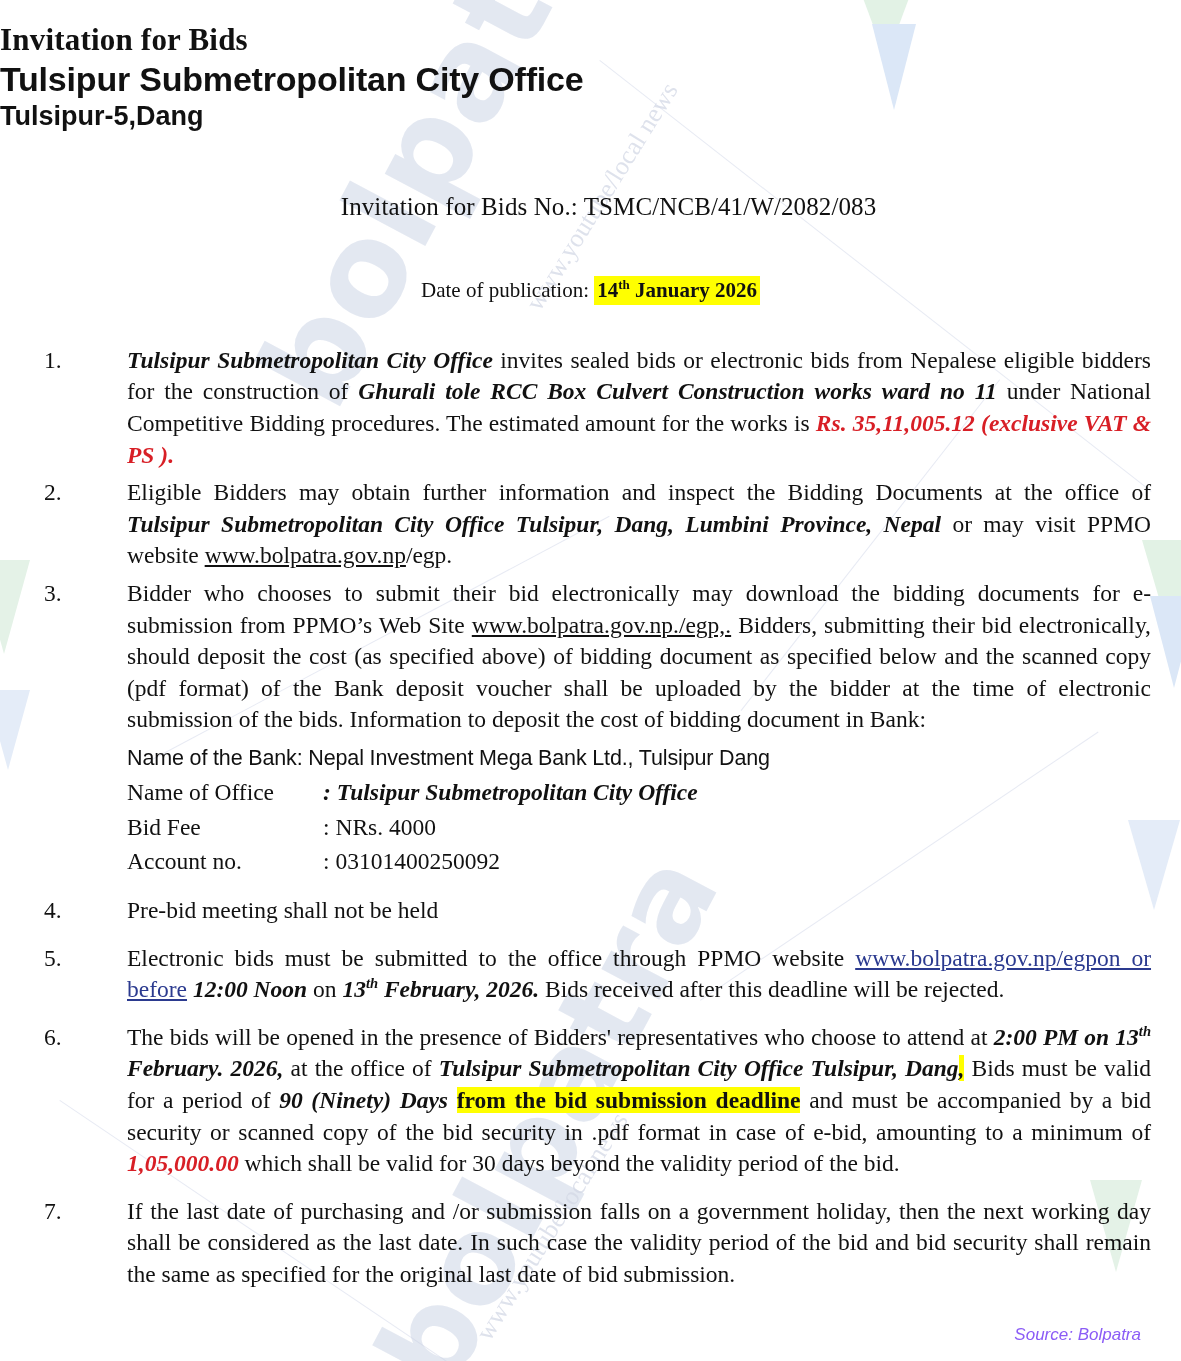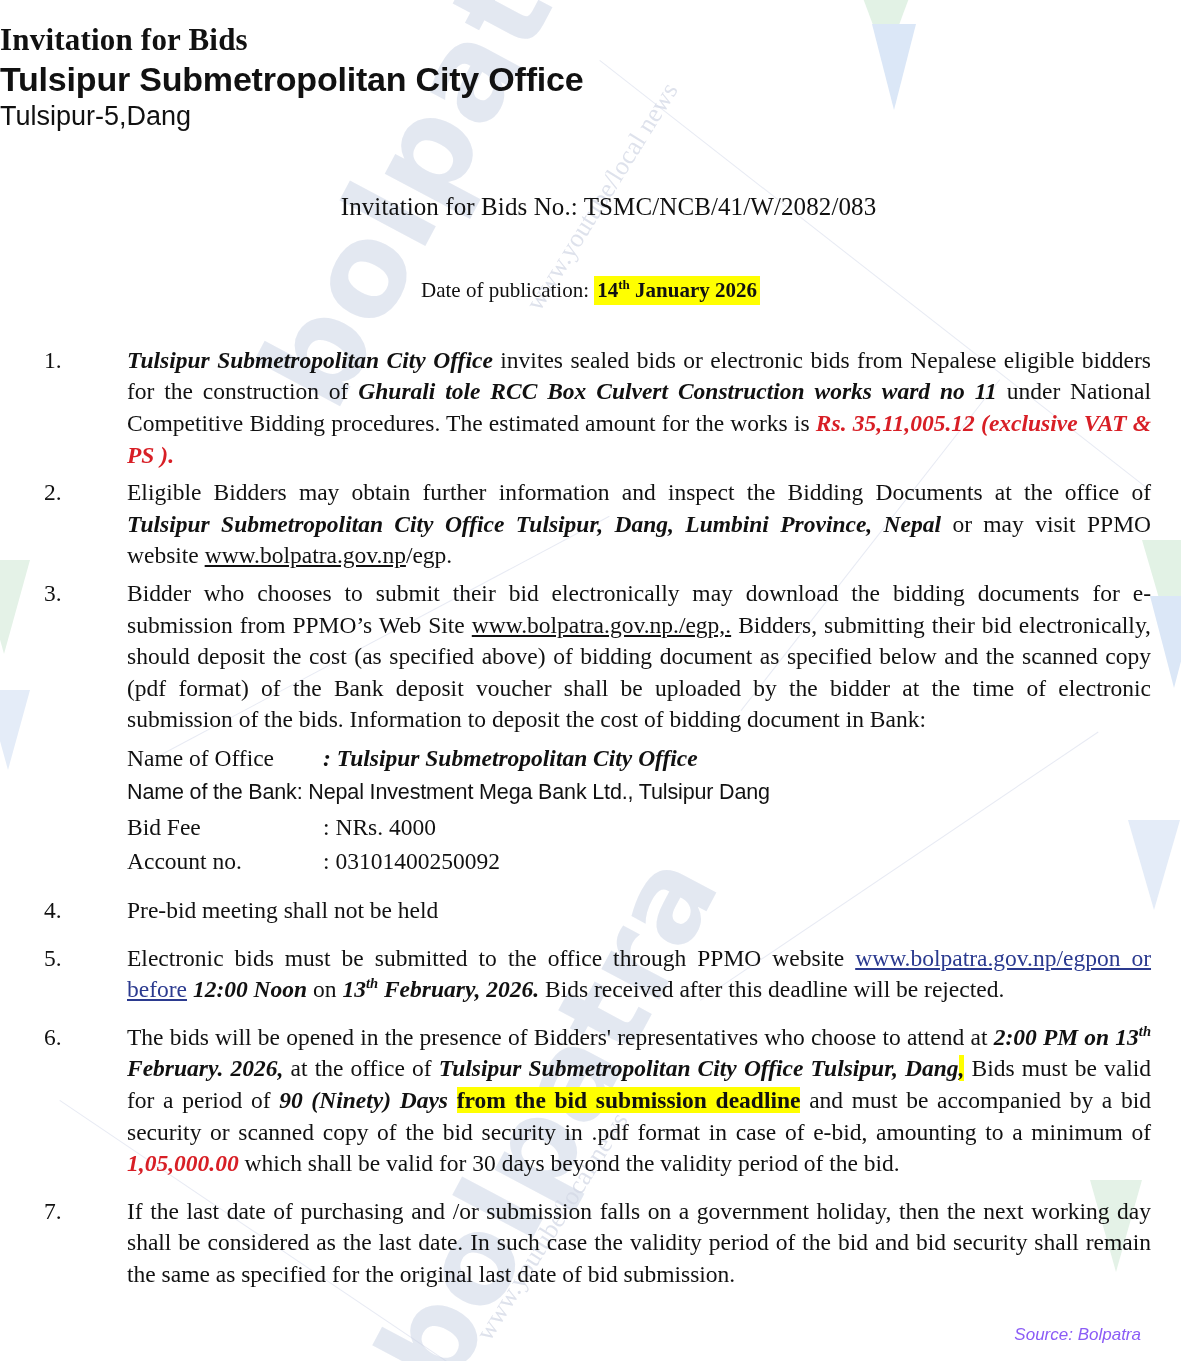--- a/index.html
+++ b/index.html
@@ -74,21 +74,21 @@
   .hdr-sans-1 {
     font-family: "Liberation Sans", sans-serif;
     font-weight: 700;
     font-size: 34px;
     line-height: 1.18;
     letter-spacing: -.2px;
     margin-top: 2px;
   }
   .hdr-sans-2 {
     font-family: "Liberation Sans", sans-serif;
-    font-weight: 400;
+    font-weight: 700;
     font-size: 27px;
     line-height: 1.2;
     margin-top: 1px;
   }
 
   .ref-line {
     text-align: center;
     font-size: 25px;
     margin-top: 60px;
     letter-spacing: .1px;
@@ -228,26 +228,26 @@
   </div>
 
   <div class="pub-line">
     <span>Date of publication: </span><span class="hl hl-pad"><span>14</span><sup>th</sup><span> January 2026</span></span>
   </div>
 
   <ol class="items" id="items-list">
       <li><span class="num">1.</span><span><span class="bi">Tulsipur Submetropolitan City Office</span><span> invites sealed bids or electronic bids from Nepalese eligible bidders for the construction of </span><span class="bi">Ghurali tole  RCC Box Culvert Construction works ward no 11</span><span> under National Competitive Bidding procedures. The estimated amount for the works is </span><span class="red">Rs. 35,11,005.12 (exclusive VAT &amp; PS ).</span></span></li>
       <li><span class="num">2.</span><span><span>Eligible Bidders may obtain further information and inspect the Bidding Documents at the office of </span><span class="bi">Tulsipur Submetropolitan City Office Tulsipur, Dang, Lumbini Province, Nepal</span><span> or may visit PPMO website </span><span class="u">www.bolpatra.gov.np</span><span>/egp.</span></span></li>
       <li><span class="num">3.</span><span><span>Bidder who chooses to submit their bid electronically may download the bidding documents for e-submission from PPMO’s Web Site </span><span class="u">www.bolpatra.gov.np./egp,.</span><span> Bidders, submitting their bid electronically, should deposit the cost (as specified above) of bidding document as specified below and the scanned copy (pdf format) of the Bank deposit voucher shall be uploaded by the bidder at the time of electronic submission of the bids. Information to deposit the cost of bidding document in Bank:</span></span><div class="bank-rows">
+          <div class="bank-row sans-line">
+            <span>Name of the Bank: Nepal Investment Mega Bank Ltd., Tulsipur Dang</span>
+          </div>
           <div class="bank-row">
             <span class="bk-label">Name of Office</span>
             <span class="bk-val bi">: Tulsipur Submetropolitan City Office</span>
-          </div>
-          <div class="bank-row sans-line">
-            <span>Name of the Bank: Nepal Investment Mega Bank Ltd., Tulsipur Dang</span>
           </div>
           <div class="bank-row">
             <span class="bk-label">Bid Fee</span>
             <span class="bk-val">: NRs. 4000</span>
           </div>
           <div class="bank-row">
             <span class="bk-label">Account no.</span>
             <span class="bk-val">: 03101400250092</span>
           </div>
         </div></li>

